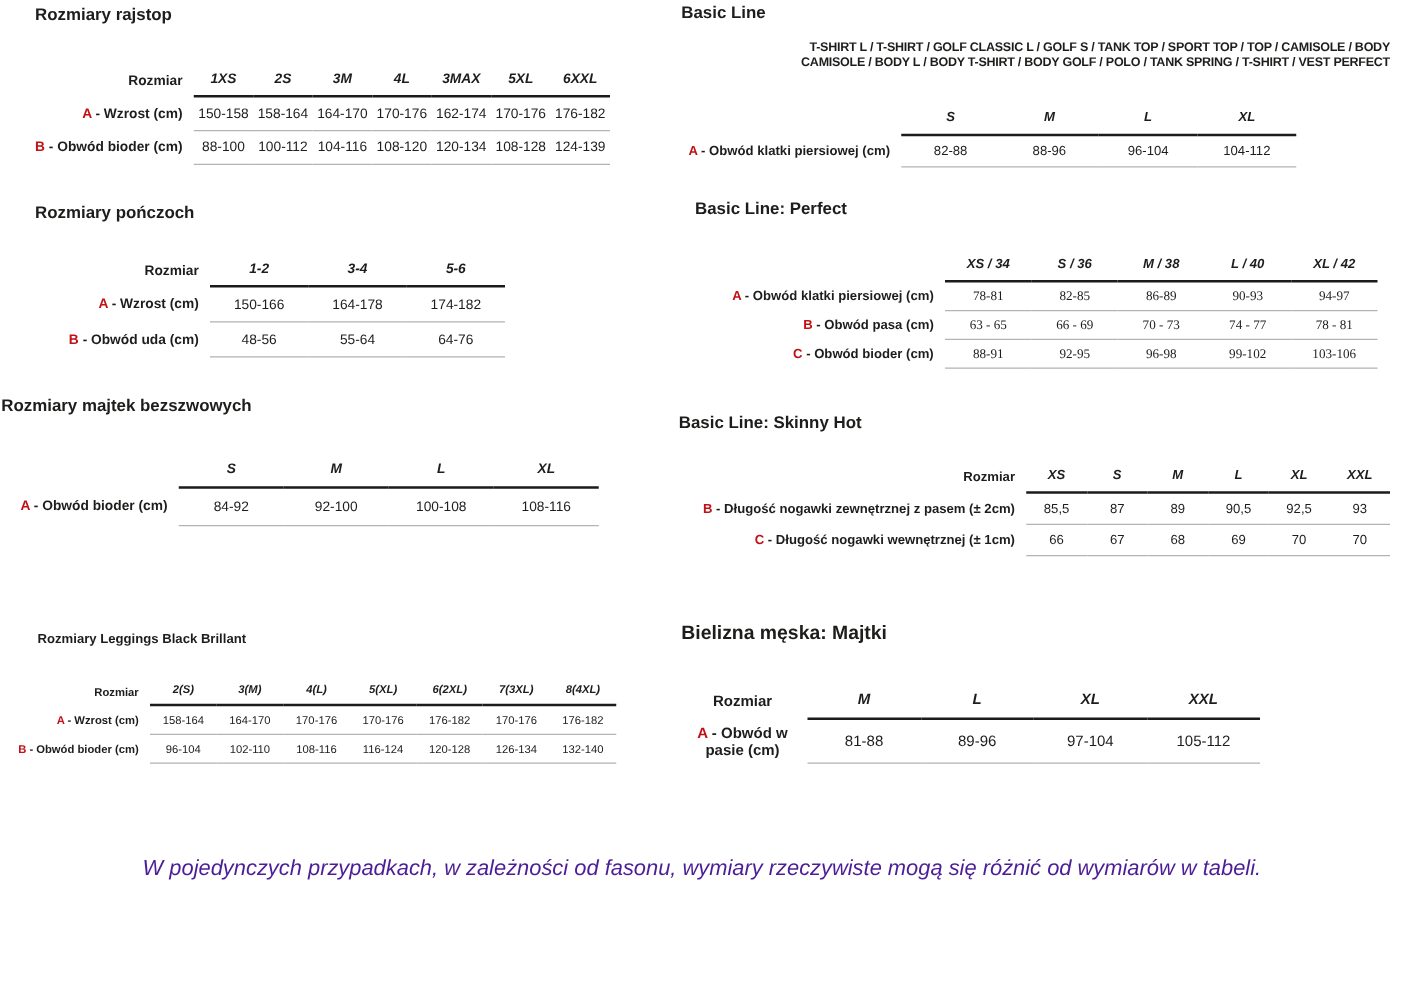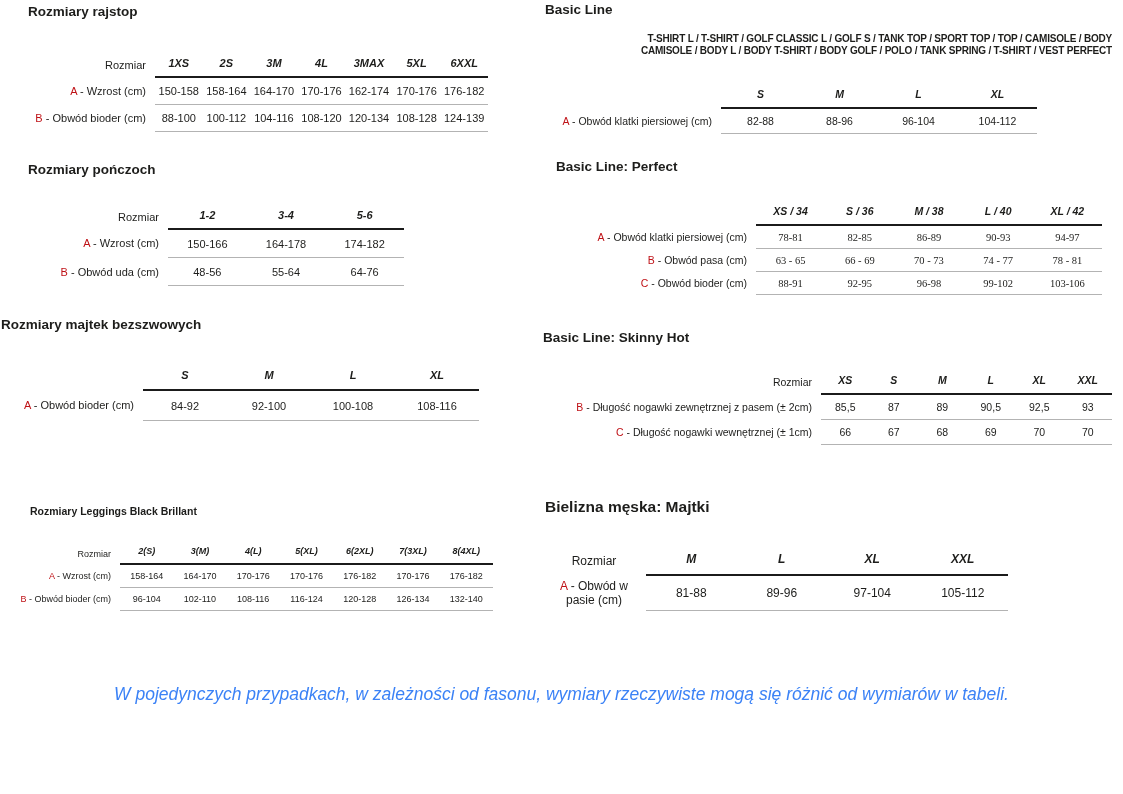--- a/index.html
+++ b/index.html
@@ -4,25 +4,25 @@
 <style>
   html,body{margin:0;padding:0;background:#fff;}
   .page{position:relative;width:1123px;height:794px;background:#ffffff;overflow:hidden;
         font-family:"Liberation Sans",sans-serif;color:#1d1d1b;}
   .title{position:absolute;font-weight:bold;font-size:13.5px;white-space:nowrap;}
   .title.small{font-size:10.5px;padding-left:28px;}
   .title.large{font-size:15.5px;}
   .products{position:absolute;left:540px;top:33px;width:572px;text-align:right;
             font-weight:bold;font-size:10px;letter-spacing:-0.2px;line-height:11.5px;}
   .footnote{position:absolute;left:0;top:684px;width:1123px;text-align:center;
-            font-style:italic;font-size:17.5px;color:#3b82f6;}
+            font-style:italic;font-size:17.5px;color:#4c1d95;}
   .size-table{position:absolute;}
   .size-table table{border-collapse:collapse;width:100%;table-layout:fixed;}
   .size-table th,.size-table td{margin:0;}
-  .size-table th.lbl,.size-table td.lbl{text-align:right;padding-right:9px;font-weight:normal;overflow:hidden;margin-left:36px;}
+  .size-table th.lbl,.size-table td.lbl{text-align:right;padding-right:9px;font-weight:bold;overflow:hidden;margin-left:36px;}
   .size-table th.col{font-weight:bold;text-align:center;vertical-align:bottom;
                      padding:4px 2px 7px 2px;border-bottom:2.5px solid #1b1b1b;font-style:italic;}
   .size-table td.val{text-align:center;vertical-align:middle;padding:7px 2px;
                      border-bottom:1px solid #b3b3b3;}
   .letter{color:var(--accent,#bf1116);}
 
   
   #t-rajstop {left:0;   top:53px;  width:488px;font-size:11px;}
   #t-rajstop  .lbl{width:145px;}
   #t-ponczoch{left:0;   top:205px; width:404px;font-size:11px;}

